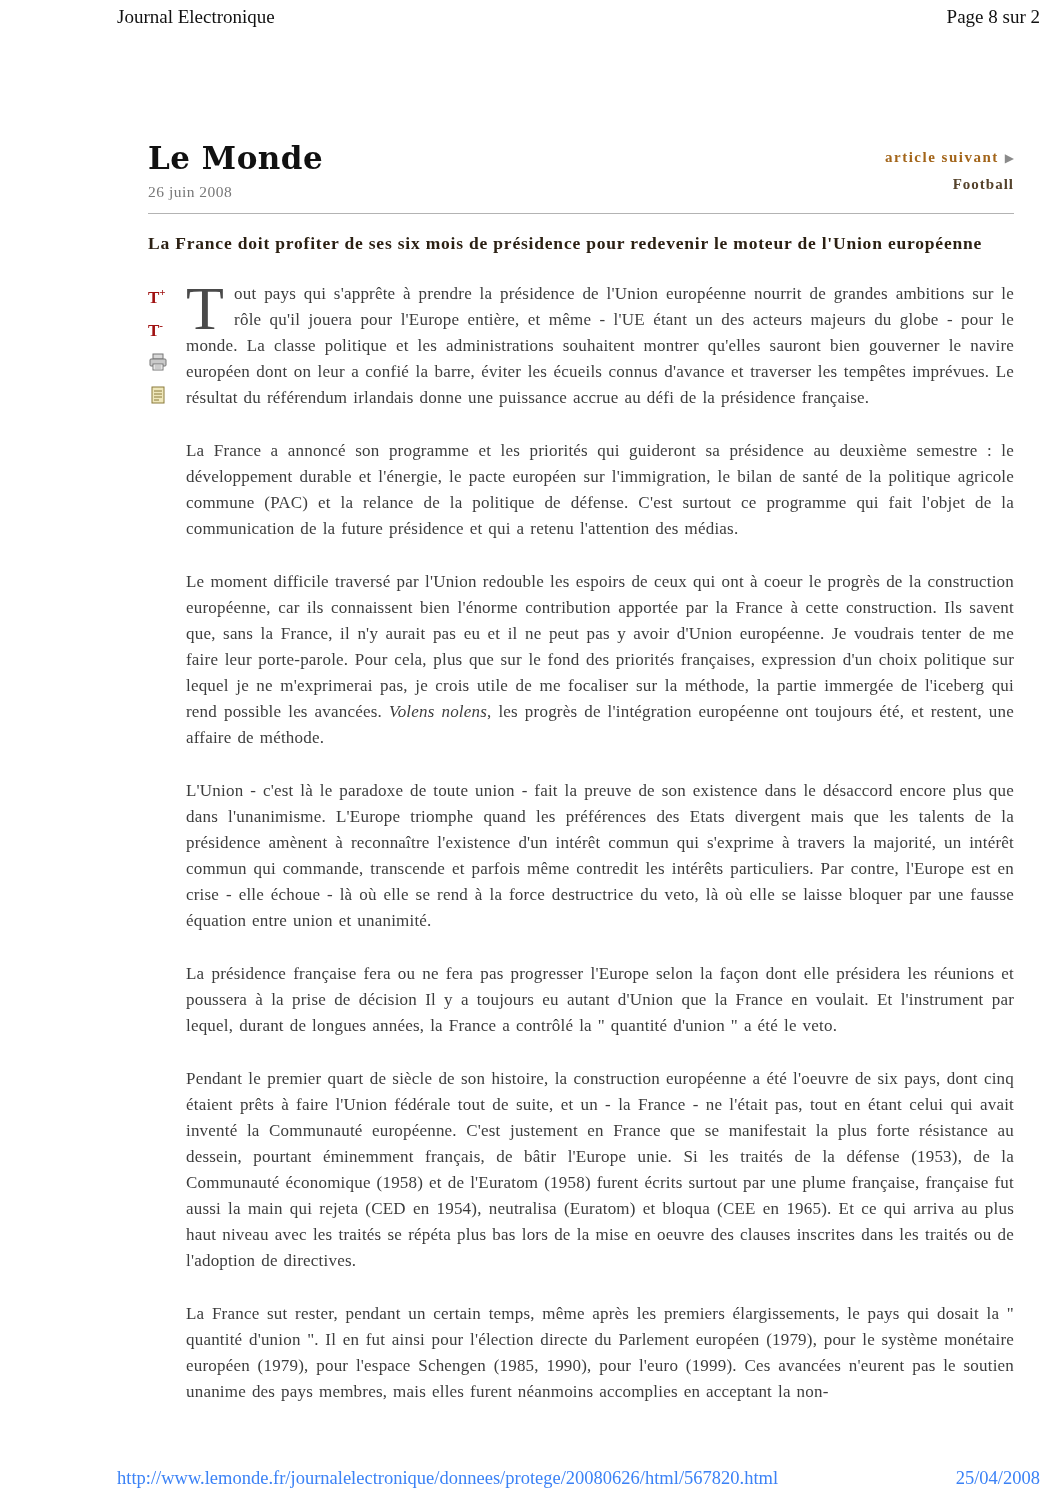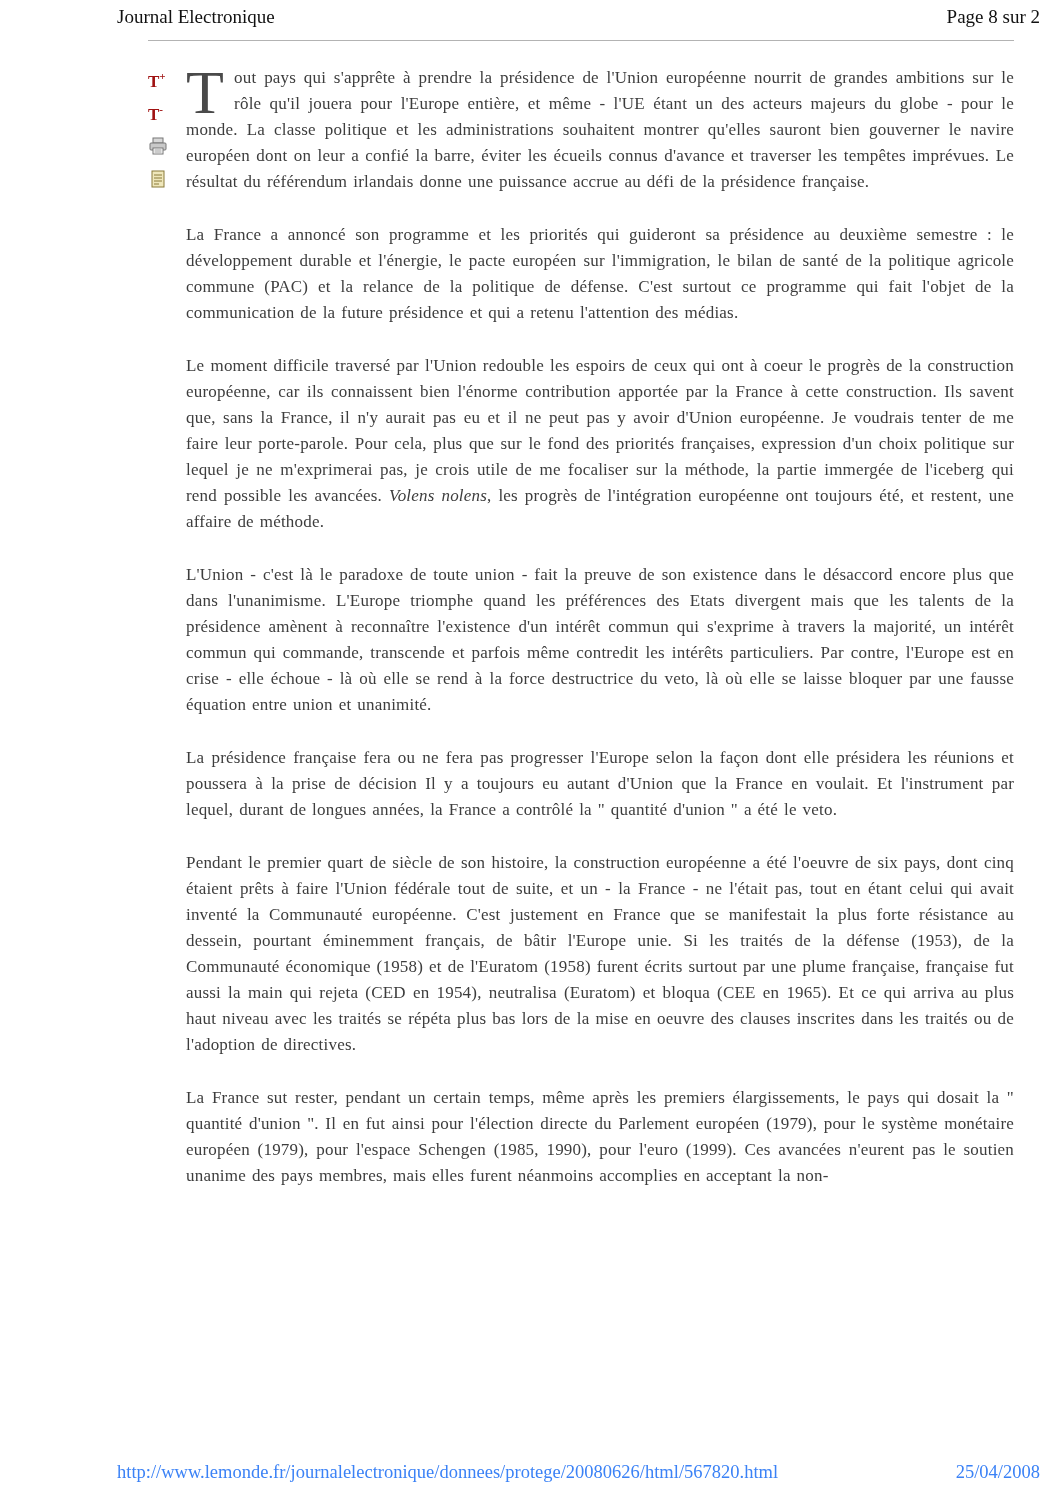--- a/index.html
+++ b/index.html
@@ -8,20 +8,21 @@
     width: 1058px;
     height: 1497px;
     margin: 0 auto;
     background: #ffffff;
     font-family: "Liberation Serif", "DejaVu Serif", serif;
     color: #222;
     display: flex;
     flex-direction: column;
     overflow: hidden;
     position: relative;
+    gap: 36px;
   }
   .top-row {
     display: flex;
     justify-content: space-between;
     padding: 6px 18px 0 117px;
     font-size: 19px;
     color: #111;
   }
   .content { margin: 0 44px 0 148px; }
   .masthead {
@@ -141,23 +142,36 @@
 
 <div class="page">
 
   <div class="top-row">
     <span>Journal Electronique</span>
     <span>Page 8 sur 2</span>
   </div>
 
   <div class="content">
 
+    <div class="masthead">
+      <div class="masthead-left">
+        <div class="logo">Le Monde</div>
+        <div class="edition-date">26 juin 2008</div>
+      </div>
+      <div class="masthead-right">
+        <div>
+          <span class="next-article"><span>article suivant</span><span class="arrow">▶</span></span>
+        </div>
+        <div class="section-label">Football</div>
+      </div>
+    </div>
 
     <hr class="rule">
 
+    <h2 class="article-subtitle">La France doit profiter de ses six mois de présidence pour redevenir le moteur de l'Union européenne</h2>
 
     <div class="article-grid">
 
       <div class="tools">
         <button class="tool ticon" title="">
             <span><span>T</span><sup>+</sup></span>
           </button>
         <button class="tool ticon">
             <span><span>T</span><sup>-</sup></span>
           </button>

